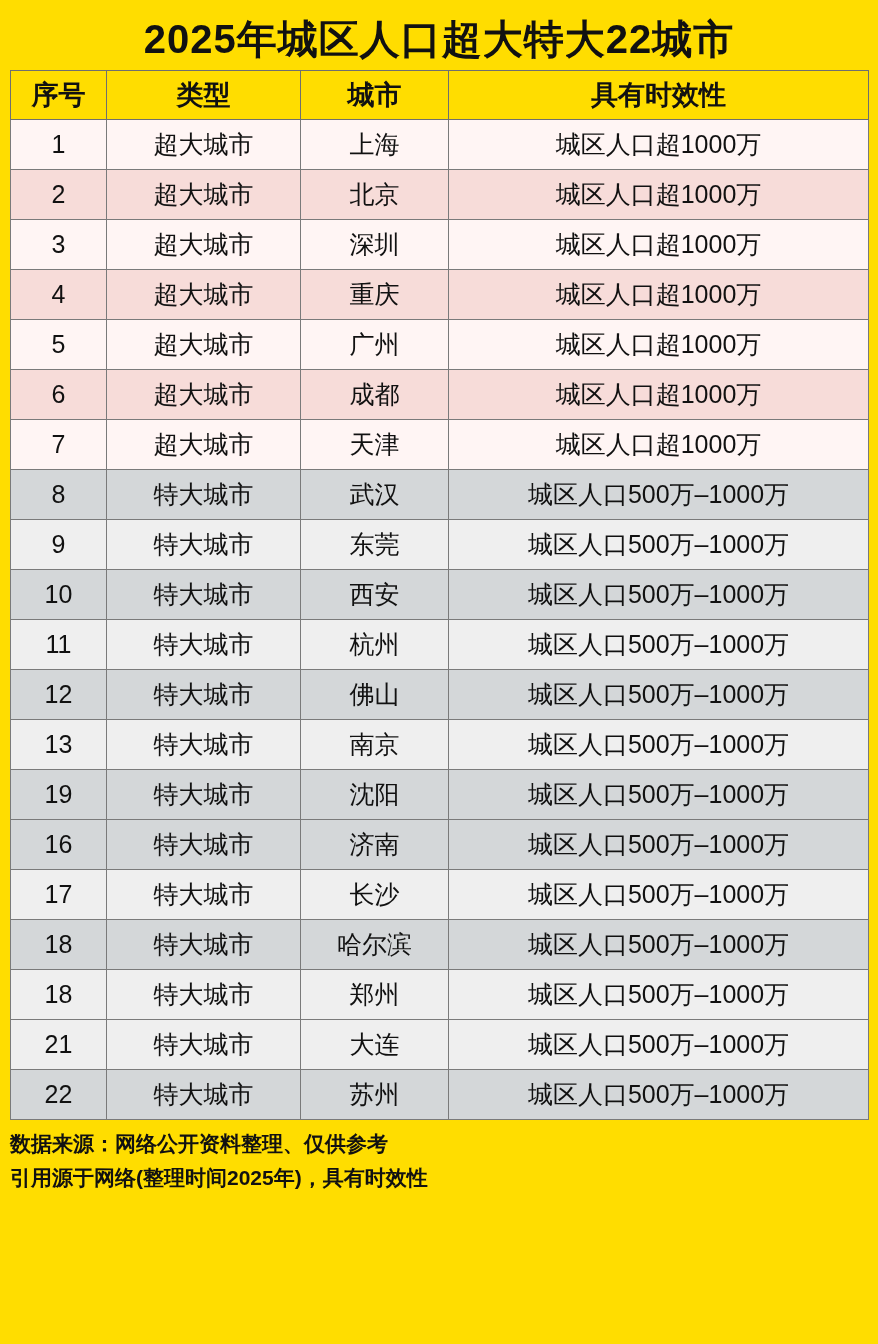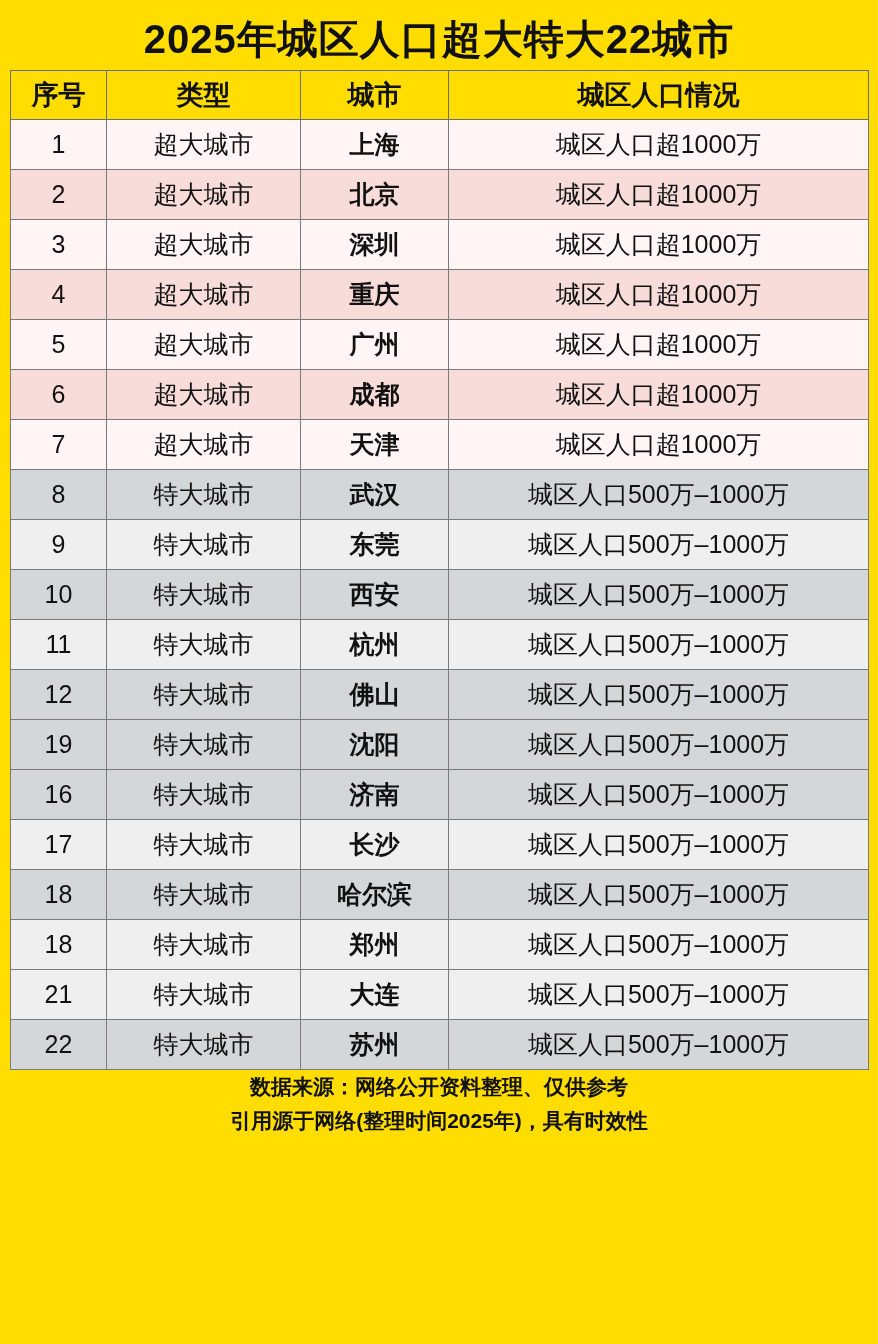--- a/index.html
+++ b/index.html
@@ -60,27 +60,26 @@
   col.c-city { width: 148px; }
   col.c-pop { width: 420px; }
 
   tr.mega-a td { background: #FFF5F4; }
   tr.mega-b td { background: #F7DCD9; }
   tr.big-a  td { background: #EFEFEF; }
   tr.big-b  td { background: #D4D7D9; }
 
   td.idx { font-size: 25px; }
   td.type { font-size: 25px; font-family: Liberation Mono, monospace; }
-  td.city { font-size: 26px; font-weight: bold; }
+  td.city { font-size: 26px; }
   td.pop { font-size: 25px; }
 
   .footer {
     background: #FFDD00;
-    text-align: center;
-    padding-top: 0;
+    padding-top: 7px;
     flex: 1;
   }
   .footer .line {
     font-size: 21px;
     color: #111111;
     line-height: 34px;
     font-weight: bold;
   }
 </style>
 </head>
@@ -95,21 +94,21 @@
       <col class="c-idx">
       <col class="c-type">
       <col class="c-city">
       <col class="c-pop">
     </colgroup>
     <thead>
       <tr>
         <th>序号</th>
         <th>类型</th>
         <th>城市</th>
-        <th>城区人口情况</th>
+        <th>具有时效性</th>
       </tr>
     </thead>
     <tbody id="table-body">
         <tr class="mega-a">
           <td class="idx">1</td>
           <td class="type">超大城市</td>
           <td class="city">上海</td>
           <td class="pop">城区人口超1000万</td>
         </tr>
         <tr class="mega-b">
@@ -169,20 +168,26 @@
         <tr class="big-a">
           <td class="idx">11</td>
           <td class="type">特大城市</td>
           <td class="city">杭州</td>
           <td class="pop">城区人口500万–1000万</td>
         </tr>
         <tr class="big-b">
           <td class="idx">12</td>
           <td class="type">特大城市</td>
           <td class="city">佛山</td>
+          <td class="pop">城区人口500万–1000万</td>
+        </tr>
+        <tr class="big-a">
+          <td class="idx">13</td>
+          <td class="type">特大城市</td>
+          <td class="city">南京</td>
           <td class="pop">城区人口500万–1000万</td>
         </tr>
         <tr class="big-b">
           <td class="idx">19</td>
           <td class="type">特大城市</td>
           <td class="city">沈阳</td>
           <td class="pop">城区人口500万–1000万</td>
         </tr>
         <tr class="big-b">
           <td class="idx">16</td>

